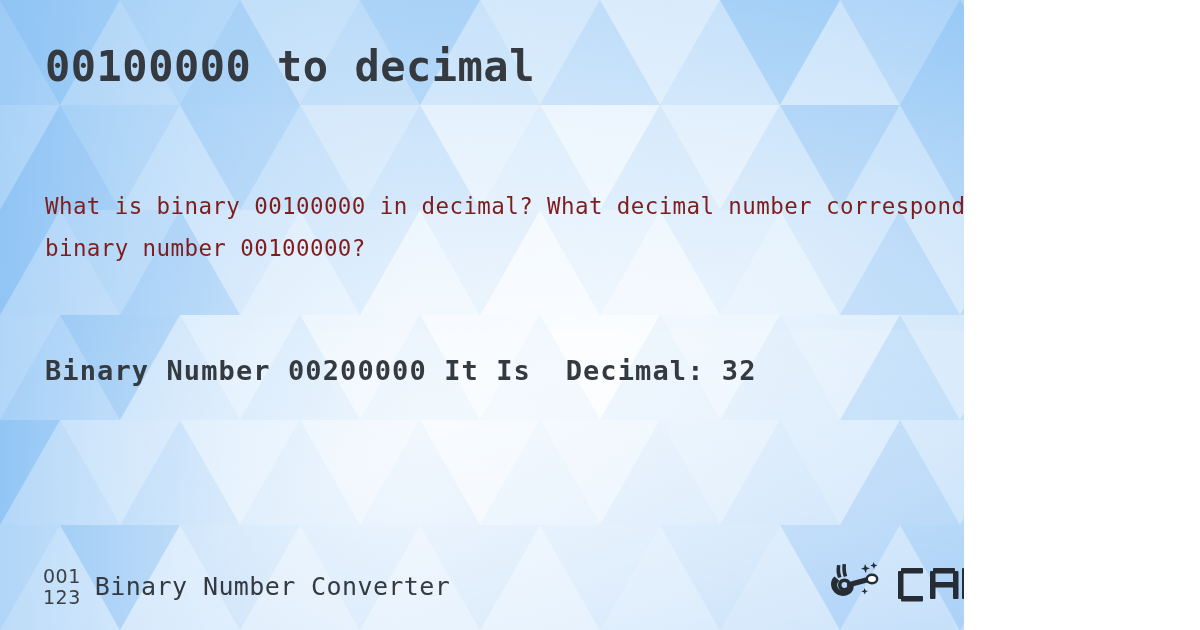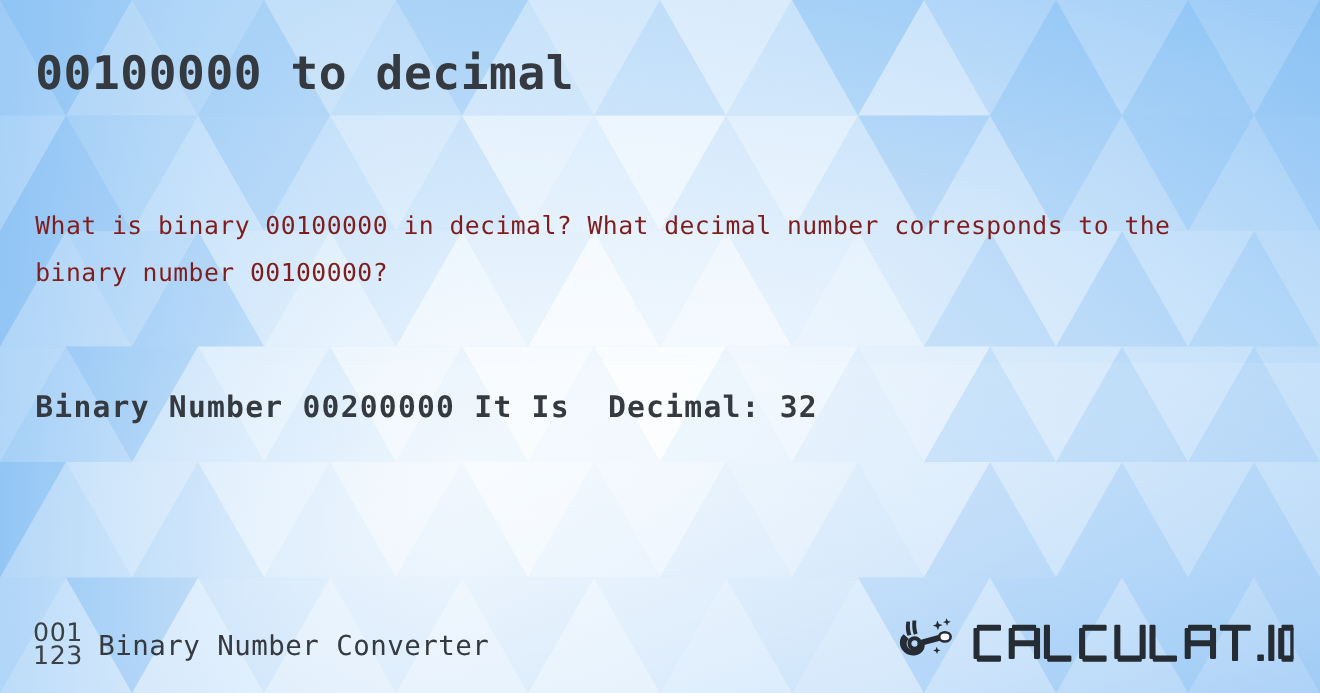--- a/index.html
+++ b/index.html
@@ -5,23 +5,24 @@
   * { margin:0; padding:0; box-sizing:border-box; }
 
   html, body {
     width:1200px; height:630px;
     overflow:hidden;
     font-family:"DejaVu Sans Mono", monospace;
   }
 
   #page {
     position:relative;
-    width:1200px; height:630px;
+    width:964px; height:630px;
     background:#cfe6fb;
     overflow:hidden;
+    padding-left:13px;
   }
 
   
   #bg-pattern {
     position:absolute;
     inset:0;
     width:1200px; height:630px;
     z-index:0;
   }
 
@@ -83,21 +84,21 @@
     bottom:22px;
     display:flex;
     align-items:center;
   }
 
   .bnc-logo {
     display:flex;
     flex-direction:column;
     justify-content:center;
     font-family:"DejaVu Sans", sans-serif;
-    font-size:23px;
+    font-size:19px;
     font-weight:normal;
     line-height:21px;
     color:#3b4045;
     letter-spacing:0.5px;
     margin-right:14px;
     margin-top:2px;
   }
 
   .footer-title {
     font-family:"DejaVu Sans Mono", monospace;

